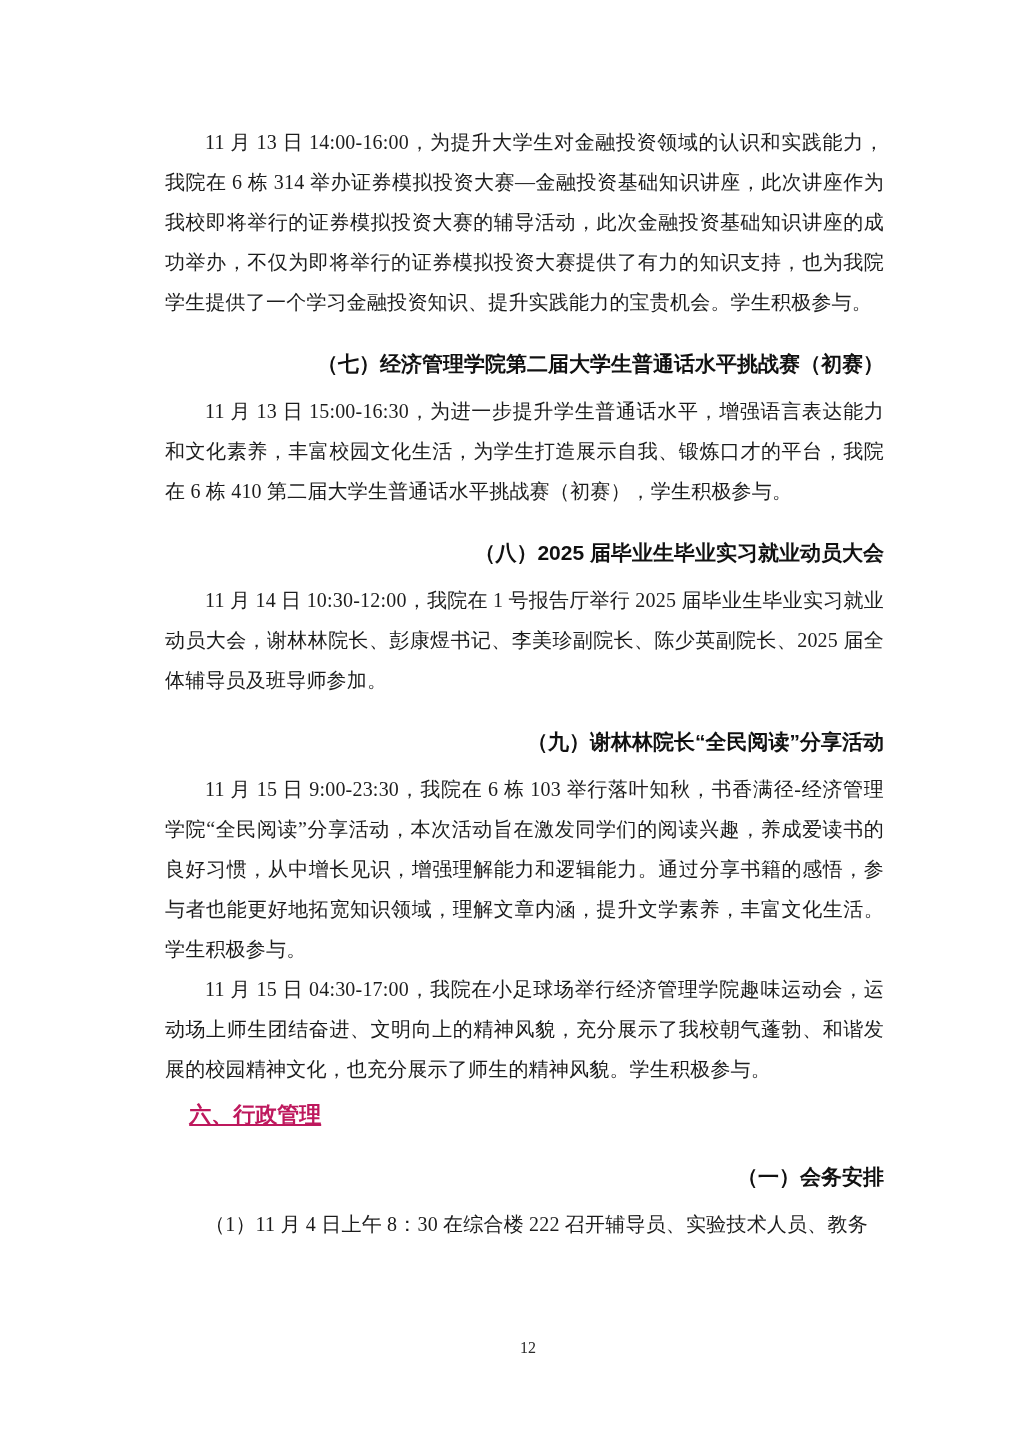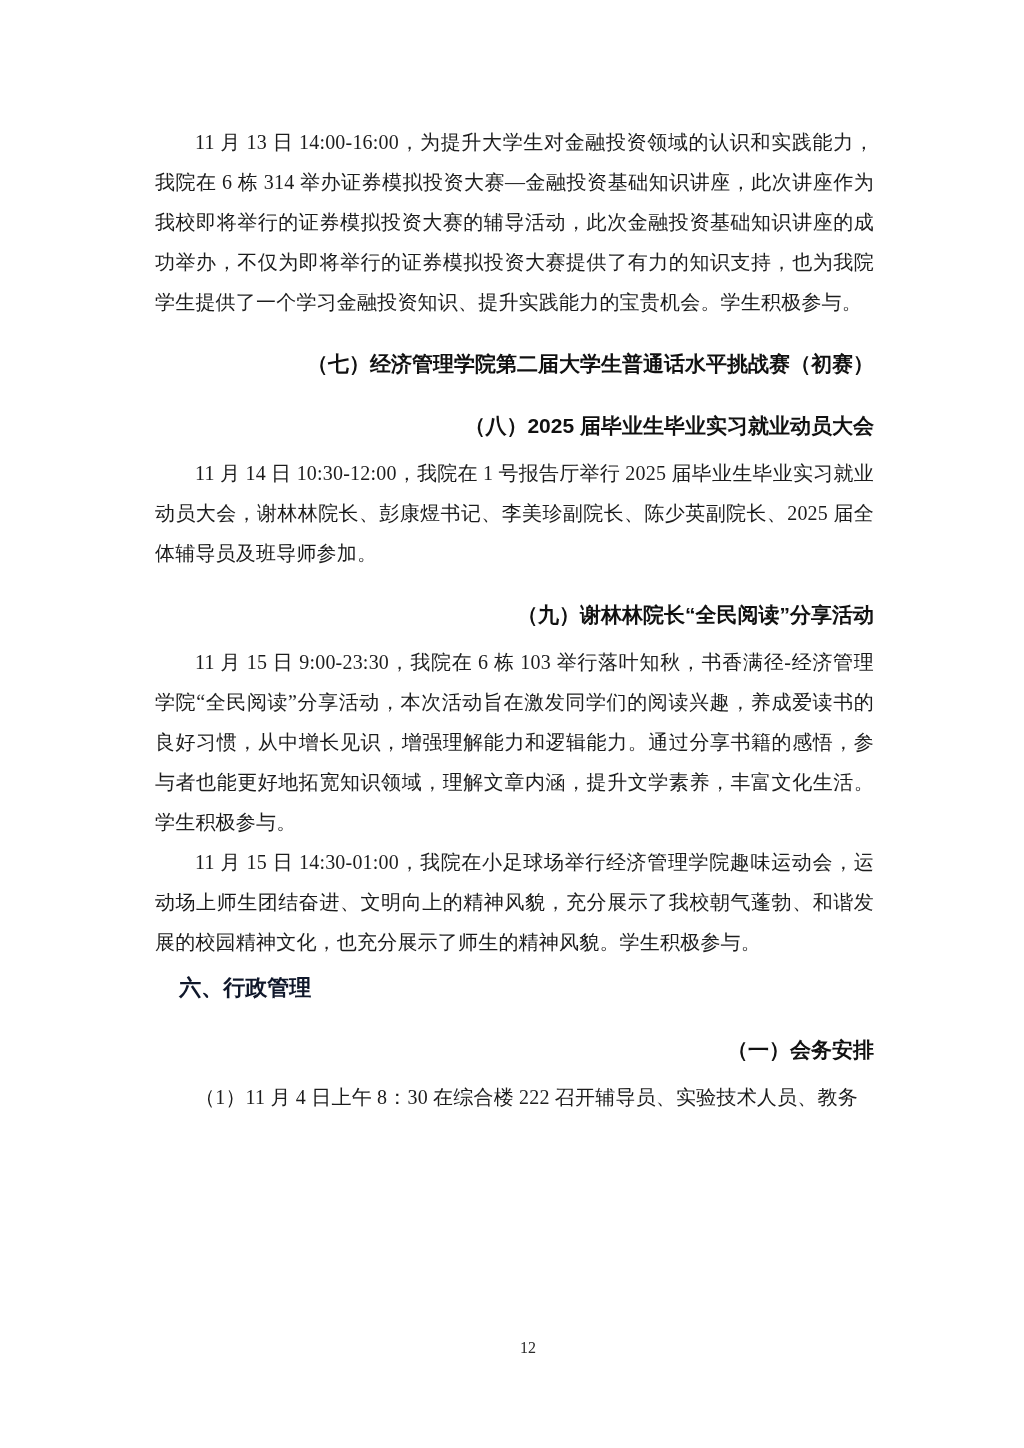--- a/index.html
+++ b/index.html
@@ -11,41 +11,42 @@
     position: relative;
     width: 1024px;
     height: 1448px;
     background: #ffffff;
     color: #1a1a1a;
     font-family: "Liberation Serif", "DejaVu Serif", serif;
     overflow: hidden;
   }
   .content {
     position: absolute;
-    left: 155px;
+    left: 165px;
     top: 122px;
     width: 719px;
   }
   .para {
     margin: 0;
     font-size: 20px;
     line-height: 40px;
     text-align: justify;
     text-indent: 2em;
     letter-spacing: 0.2px;
     color: #1c1c1c;
   }
   .h1 {
     margin: 6px 0 8px 0;
     font-family: "Liberation Sans", "DejaVu Sans", sans-serif;
     font-weight: 700;
     font-size: 22px;
     line-height: 40px;
     text-indent: 1.1em;
-    color: #0f172a;
+    color: #be185d;
+    text-decoration: underline;
   }
   .h2 {
     margin: 22px 0 7px 0;
     font-family: "Liberation Sans", "DejaVu Sans", sans-serif;
     font-weight: 700;
     font-size: 21px;
     line-height: 40px;
     text-indent: 1.3em;
     color: #111111;
     text-align: right;
@@ -62,23 +63,24 @@
     font-family: "Liberation Serif", "DejaVu Serif", serif;
   }
 </style>
 </head>
 <body>
 
 <div class="page">
   <div class="content">
     <p class="para">11 月 13 日 14:00-16:00，为提升大学生对金融投资领域的认识和实践能力，我院在 6 栋 314 举办证券模拟投资大赛—金融投资基础知识讲座，此次讲座作为我校即将举行的证券模拟投资大赛的辅导活动，此次金融投资基础知识讲座的成功举办，不仅为即将举行的证券模拟投资大赛提供了有力的知识支持，也为我院学生提供了一个学习金融投资知识、提升实践能力的宝贵机会。学生积极参与。</p>
     <h3 class="h2">（七）经济管理学院第二届大学生普通话水平挑战赛（初赛）</h3>
+    <p class="para">11 月 13 日 15:00-16:30，为进一步提升学生普通话水平，增强语言表达能力和文化素养，丰富校园文化生活，为学生打造展示自我、锻炼口才的平台，我院在 6 栋 410 第二届大学生普通话水平挑战赛（初赛），学生积极参与。</p>
     <h3 class="h2">（八）2025 届毕业生毕业实习就业动员大会</h3>
     <p class="para">11 月 14 日 10:30-12:00，我院在 1 号报告厅举行 2025 届毕业生毕业实习就业动员大会，谢林林院长、彭康煜书记、李美珍副院长、陈少英副院长、2025 届全体辅导员及班导师参加。</p>
     <h3 class="h2">（九）谢林林院长“全民阅读”分享活动</h3>
     <p class="para">11 月 15 日 9:00-23:30，我院在 6 栋 103 举行落叶知秋，书香满径-经济管理学院“全民阅读”分享活动，本次活动旨在激发同学们的阅读兴趣，养成爱读书的良好习惯，从中增长见识，增强理解能力和逻辑能力。通过分享书籍的感悟，参与者也能更好地拓宽知识领域，理解文章内涵，提升文学素养，丰富文化生活。学生积极参与。</p>
-    <p class="para">11 月 15 日 14:30-01:00，我院在小足球场举行经济管理学院趣味运动会，运动场上师生团结奋进、文明向上的精神风貌，充分展示了我校朝气蓬勃、和谐发展的校园精神文化，也充分展示了师生的精神风貌。学生积极参与。</p>
+    <p class="para">11 月 15 日 04:30-17:00，我院在小足球场举行经济管理学院趣味运动会，运动场上师生团结奋进、文明向上的精神风貌，充分展示了我校朝气蓬勃、和谐发展的校园精神文化，也充分展示了师生的精神风貌。学生积极参与。</p>
     <h2 class="h1">六、行政管理</h2>
     <h3 class="h2">（一）会务安排</h3>
     <p class="para">（1）11 月 4 日上午 8：30 在综合楼 222 召开辅导员、实验技术人员、教务</p>
   </div>
   <div class="footer">12</div>
 </div>
 
 </body></html>

